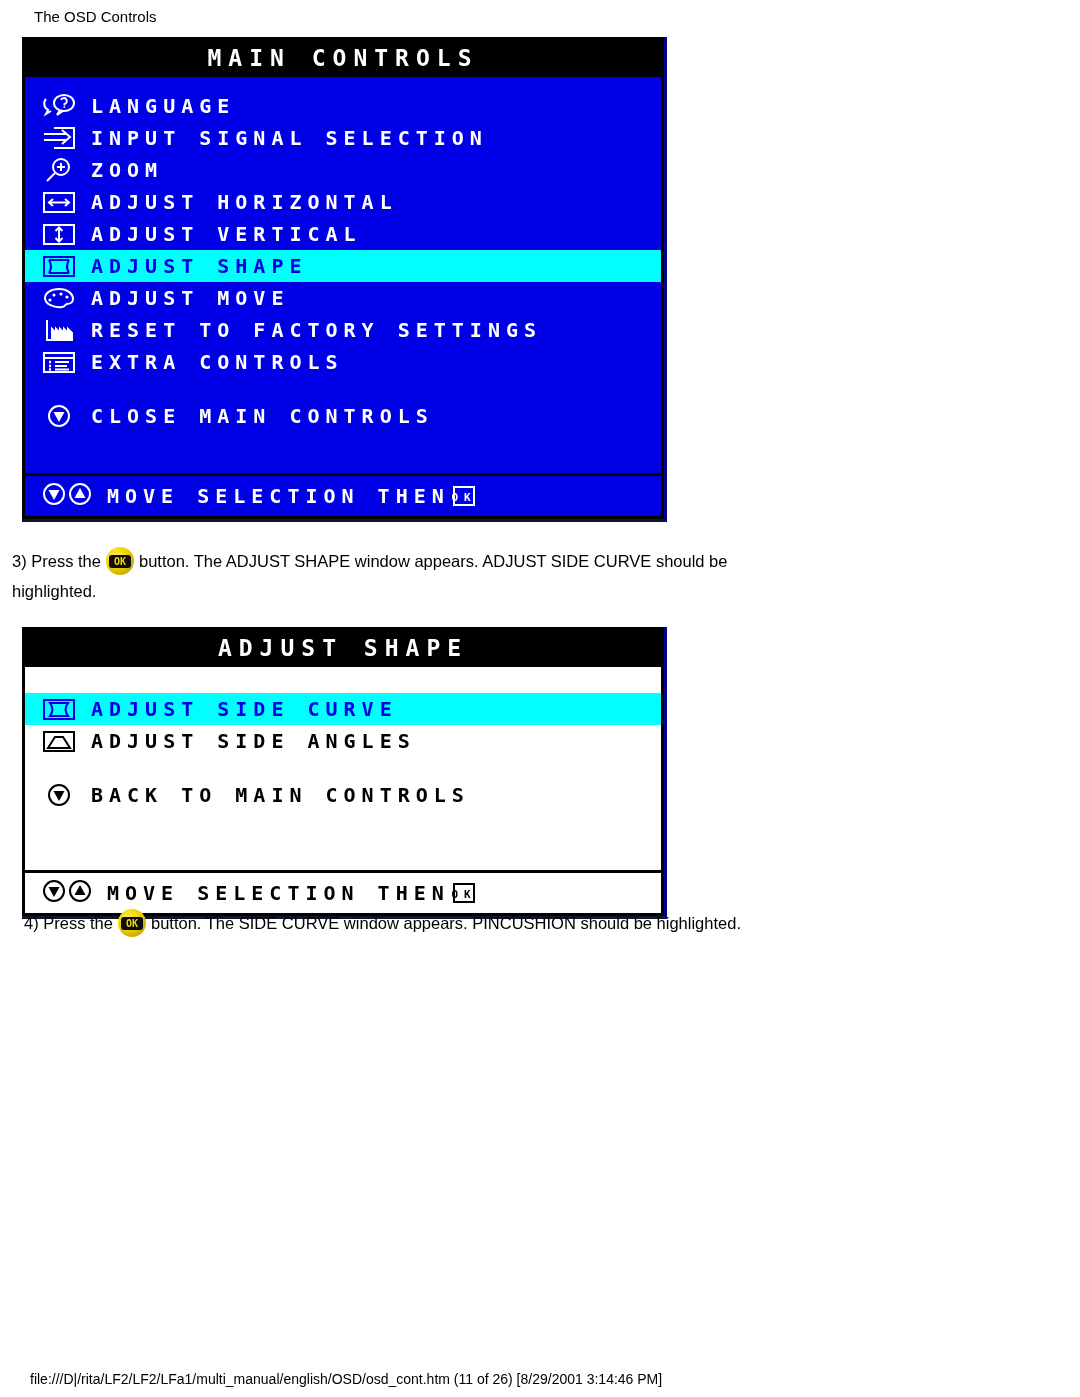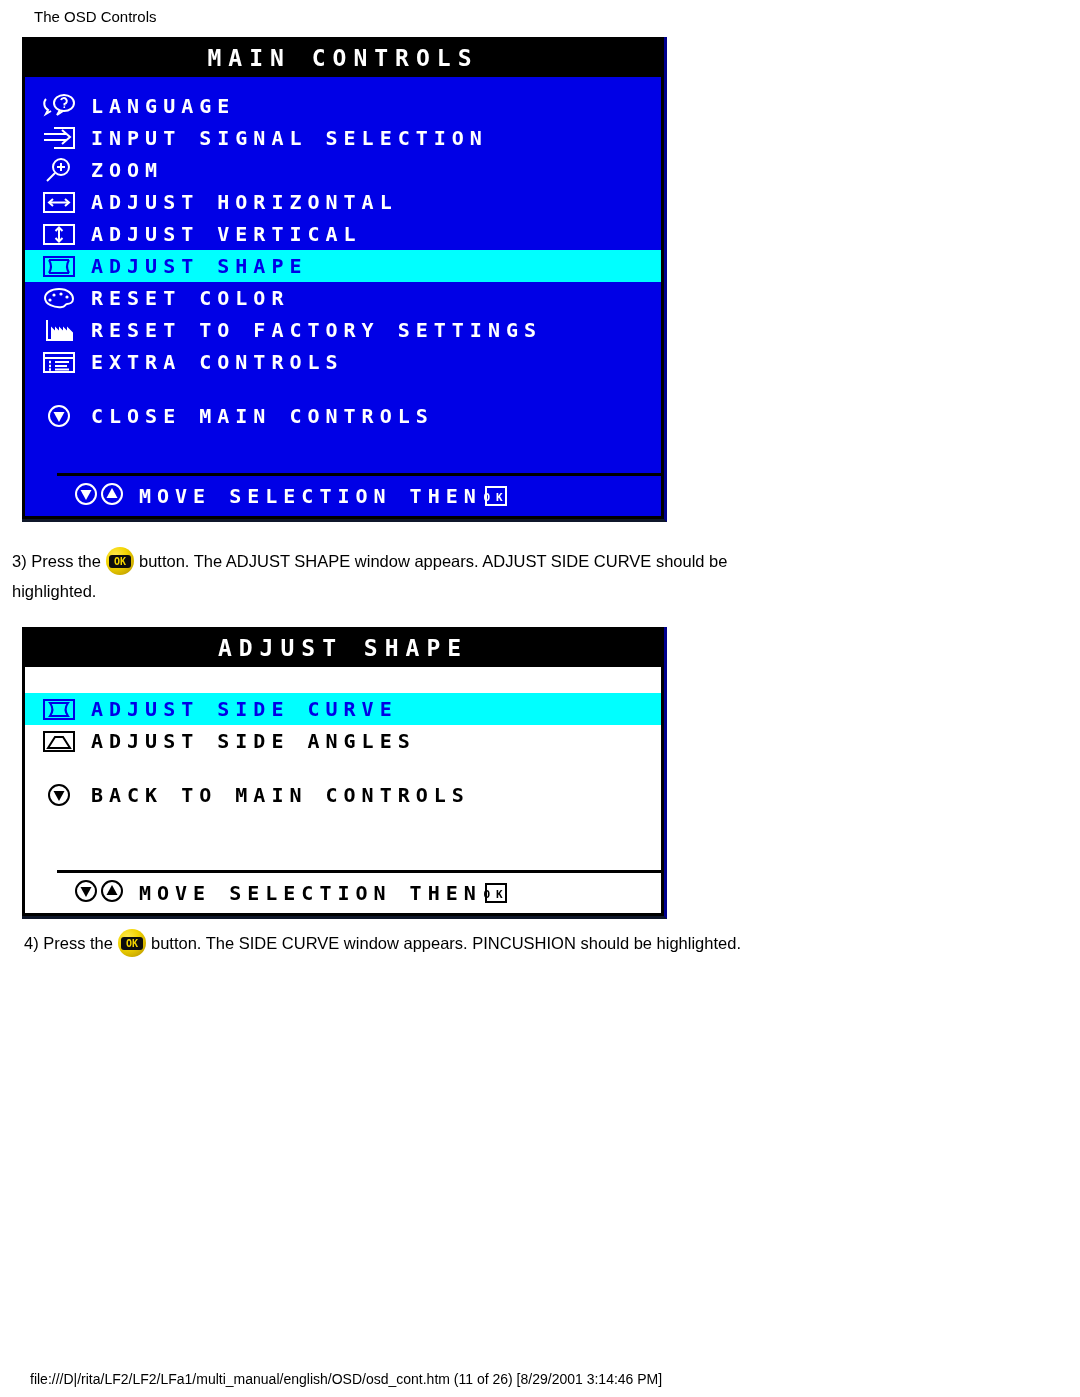--- a/index.html
+++ b/index.html
@@ -64,21 +64,20 @@
     position: relative;
     overflow: hidden;
   }
   .osd-footbar {
     border-top: 3px solid #000000;
     height: 43px;
     display: flex;
     align-items: center;
     padding-left: 16px;
     box-sizing: border-box;
-    margin-left: 32px;
   }
 
   
   .row {
     display: flex;
     align-items: center;
     height: 31px;
     padding-left: 16px;
     box-sizing: border-box;
     white-space: nowrap;
@@ -269,21 +268,21 @@
       <div class="row tall">
         <span class="row-icon">
           <svg width="34" height="24" viewBox="0 0 34 24" fill="none" stroke="#fff" stroke-width="2">
             <path d="M17 3 C26 3 31 8 31 13 C31 17 27 18 25 18 C23 18 23 21 20 21 C12 22 3 18 3 12 C3 7 9 3 17 3 Z"></path>
             <circle cx="12" cy="9" r="1.6" fill="#fff" stroke="none"></circle>
             <circle cx="19" cy="8" r="1.6" fill="#fff" stroke="none"></circle>
             <circle cx="25" cy="11" r="1.6" fill="#fff" stroke="none"></circle>
             <circle cx="8" cy="14" r="1.6" fill="#fff" stroke="none"></circle>
           </svg>
         </span>
-        <span class="row-label">RESET COLOR</span>
+        <span class="row-label">ADJUST MOVE</span>
       </div>
 
       <div class="row tall">
         <span class="row-icon">
           <svg width="32" height="24" viewBox="0 0 32 24" fill="none" stroke="#fff" stroke-width="2">
             <path d="M4 2 V22 H30"></path>
             <path d="M9 21 V11 L13 15 V11 L17 15 V11 L21 15 V11 L25 15 V11 L29 15 V21 Z" fill="#fff"></path>
           </svg>
         </span>
         <span class="row-label">RESET TO FACTORY SETTINGS</span>
@@ -410,19 +409,19 @@
         <svg width="24" height="22" viewBox="0 0 24 22" fill="none" stroke="#000" stroke-width="2">
           <rect x="2" y="2" width="20" height="18"></rect>
           <text x="12" y="15.5" font-family="DejaVu Sans Mono, monospace" font-size="11" font-weight="bold" fill="#000" stroke="none" text-anchor="middle">OK</text>
         </svg>
       </span>
     </div>
 
   </div>
 </div>
 
-<div class="para" style="left:24px; top:928px; width:1040px;">
+<div class="para" style="left:24px; top:908px; width:1040px;">
   <span class="ln">
     <span>4) Press the</span><span class="okbtn"><span class="disc"></span><span class="plate">OK</span></span><span>button. The SIDE CURVE window appears. PINCUSHION should be highlighted.</span>
   </span>
 </div>
 
 <div class="page-footer">file:///D|/rita/LF2/LF2/LFa1/multi_manual/english/OSD/osd_cont.htm (11 of 26) [8/29/2001 3:14:46 PM]</div>
 
 </body></html>

